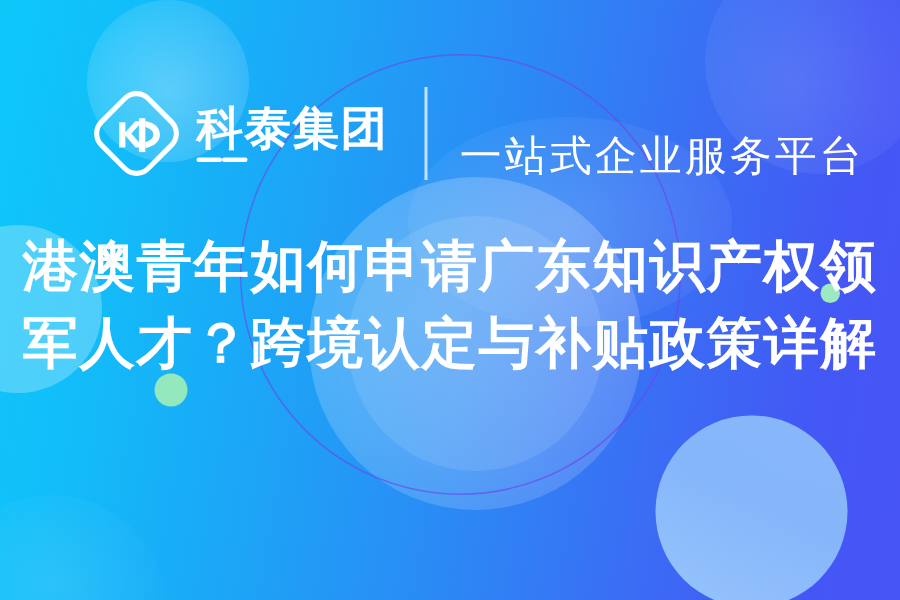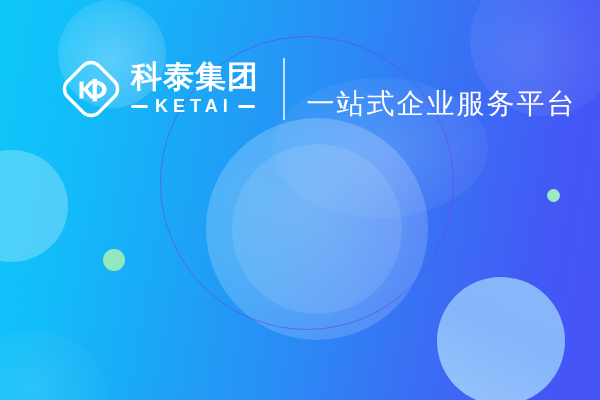--- a/index.html
+++ b/index.html
@@ -218,28 +218,31 @@
 
             <path d="M32.6 20.8 L36.9 20.8 L36.9 43.4 L32.6 43.4 Z"></path>
             <path d="M36.9 22.6 C43.6 24.0 46.6 27.3 46.6 31.6 C46.6 36.0 43.4 39.3 36.9 40.8 L36.9 36.7 C40.5 35.6 42.2 33.9 42.2 31.6 C42.2 29.4 40.6 27.7 36.9 26.6 Z"></path>
           </g>
         </svg>
       </span>
       <span class="logo-words">
         <span class="logo-cn">科泰集团</span>
         <span class="logo-en-row">
           <span class="logo-rule"></span>
-          <span class="logo-en">KETAI</span>
           <span class="logo-rule"></span>
         </span>
       </span>
     </div>
 
     <div class="divider"></div>
 
     <div class="tagline">
       <span class="tagline-main">一站式企业服务平台</span>
     </div>
 
   </div>
 
+  <div class="title">
+    <span class="title-line">港澳青年如何申请广东知识产权领</span>
+    <span class="title-line">军人才？跨境认定与补贴政策详解</span>
+  </div>
 
 </div>
 
 </body></html>

